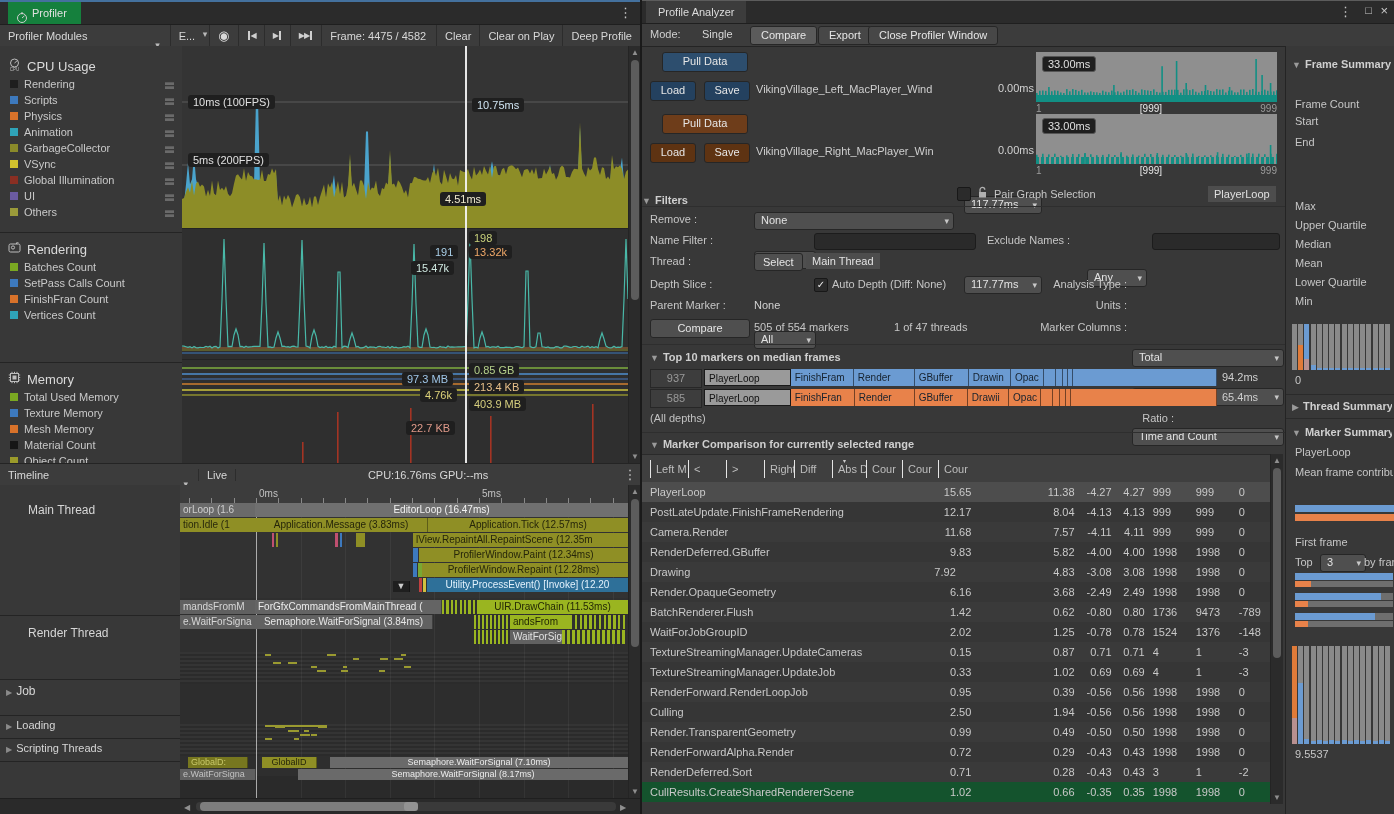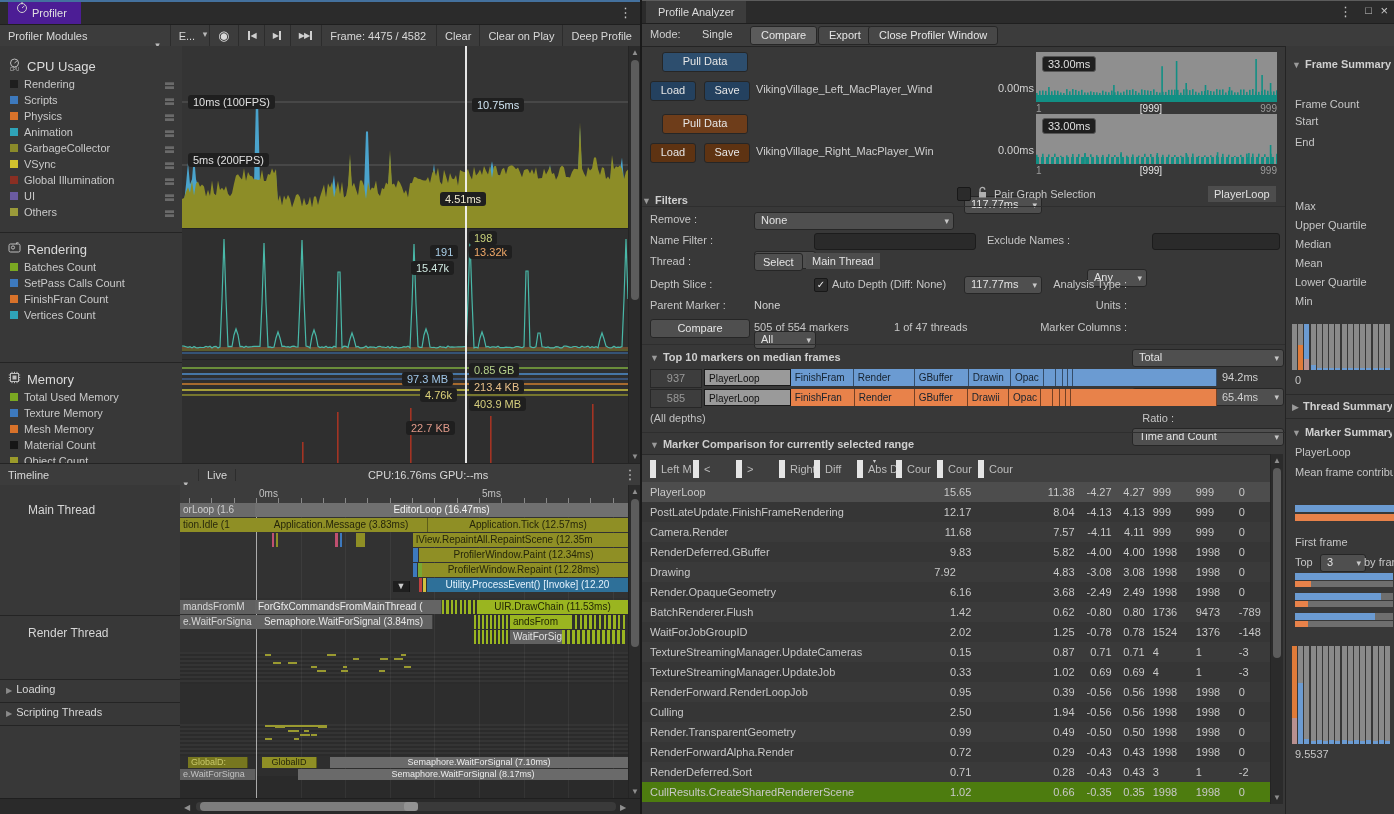--- a/index.html
+++ b/index.html
@@ -2,21 +2,21 @@
 <html><head>
 <meta charset="utf-8">
 <style>
   html,body{margin:0;padding:0;background:#1e1e1e}
   .root{position:relative;width:1394px;height:814px;background:#383838;font-family:"Liberation Sans",sans-serif;font-size:11px;color:#d2d2d2;overflow:hidden;box-shadow:inset 0 0 0 1px #8f8f8f}
   .abs{position:absolute}
   
   .pwin{position:absolute;left:0;top:0;width:640px;height:814px;background:#383838;overflow:hidden}
   .pwin .topline{position:absolute;left:0;top:0;width:100%;height:2px;background:#44719e}
   .ptabs{position:absolute;left:0;top:2px;width:100%;height:22px;background:#2b2b2b;border-bottom:1px solid #1f1f1f}
-  .ptab{position:absolute;left:8px;top:0;height:22px;padding:0 14px 0 8px;background:#4c1d95;line-height:22px;color:#e0e0e0;display:flex;align-items:flex-start;gap:4px}
+  .ptab{position:absolute;left:8px;top:0;height:22px;padding:0 14px 0 8px;background:#15803d;line-height:22px;color:#e0e0e0;display:flex;align-items:flex-end;gap:4px}
   .kebab{color:#c8c8c8;font-size:13px;text-align:center;cursor:default}
   .ptoolbar{position:absolute;left:0;top:25px;width:100%;height:21px;background:#3c3c3c;border-bottom:1px solid #f97316;display:flex;align-items:stretch}
   .titem{border-right:1px solid #2c2c2c;display:flex;align-items:center;padding:0 8px;white-space:nowrap;color:#d8d8d8}
   .dd{background:#4f4f4f;border:1px solid #262626;border-radius:3px;color:#e2e2e2;padding:0 16px 0 6px;height:16px;line-height:15px;position:relative;white-space:nowrap;overflow:hidden}
   .dd:after{content:"▾";position:absolute;right:4px;top:1px;color:#c8c8c8;font-size:9px}
   .flat-dd{position:relative;padding-right:14px}
   .flat-dd:after{content:"▾";position:absolute;right:2px;top:4px;color:#b8b8b8;font-size:9px}
   .modcol{position:absolute;left:0;top:46px;width:182px;height:417px;border-right:1px solid #242424;background:#383838}
   .msec-title{display:flex;align-items:center;gap:6px;font-size:13px;color:#dadada;padding:8px 0 2px 8px}
   .mitem{display:flex;align-items:center;gap:6px;height:16px;padding-left:10px;color:#c9c9c9}
@@ -43,21 +43,21 @@
   .atabs{position:absolute;left:0;top:1px;width:100%;height:22px;background:#2b2b2b;border-bottom:1px solid #1f1f1f}
   .atab{position:absolute;left:4px;top:0;height:22px;padding:0 12px;background:#3c3c3c;line-height:22px;color:#dcdcdc}
   .atoolbar{position:absolute;left:0;top:24px;width:100%;height:22px;background:#3c3c3c;border-bottom:1px solid #242424}
   .amain{position:absolute;left:0;top:0;width:643px;height:814px}
   .btn{background:#4f4f4f;border:1px solid #262626;border-radius:3px;text-align:center;color:#e6e6e6;line-height:17px}
   .cb{width:12px;height:12px;background:#2b2b2b;border:1px solid #181818;border-radius:2px;line-height:11px;text-align:center;color:#ececec;font-size:10px}
   .sect-title{position:absolute;color:#cfcfcf;font-weight:bold;white-space:nowrap}
   .tri{color:#9a9a9a;font-size:9px;margin-right:4px;font-weight:normal}
   .hline{position:absolute;left:0;width:643px;height:1px;background:#2e2e2e}
   .thead{position:absolute;left:0;top:454px;width:628px;height:28px;background:#3f3f3f;border:1px solid #2a2a2a;border-left:none;display:flex;align-items:center;color:#bdbdbd}
-  .hcell{border-left:6px solid #e5e5e5;height:18px;line-height:18px;padding-left:5px;white-space:nowrap;overflow:hidden;position:relative}
+  .hcell{border-left:1px solid #e5e5e5;height:18px;line-height:18px;padding-left:5px;white-space:nowrap;overflow:hidden;position:relative}
   .trow{position:absolute;left:0;width:628px;height:20px;display:flex;align-items:center;color:#c9c9c9}
   .tcell{white-space:nowrap;overflow:hidden}
   .aside{position:absolute;right:0;top:46px;width:110px;bottom:0;border-left:1px solid #242424;background:#383838;overflow:hidden}
   .aside .lbl{position:absolute;left:9px;color:#c6c6c6;white-space:nowrap}
   .track{position:absolute;left:9px;width:98px;background:#6e6e6e}
   .seg{position:absolute;overflow:hidden;white-space:nowrap;font-size:10px;line-height:17px}
   .axis{position:absolute;display:flex;justify-content:space-between;color:#9c9c9c;font-size:10px}
   .stepbar{display:inline-block;width:2px;height:9px;background:#cfcfcf;margin:0 1px}
   .stepg{color:#cfcfcf;font-size:8px;letter-spacing:-1px}
 </style>
@@ -284,20 +284,21 @@
         </div>
       <div class="titem">Live</div>
       <div style="flex:1;text-align:center;color:#d8d8d8">CPU:16.76ms  GPU:--ms</div>
       <div class="kebab" style="width:20px">⋮</div>
     </div>
 
     <div class="timeline">
       <div class="tl-left" id="tl-left">
           <div class="tl-row" style="height:112px;padding-top:18px"><span style="display:inline-block;width:28px"></span><span style="font-size:12px">Main Thread</span></div>
           <div class="tl-row" style="height:53px;padding-top:10px"><span style="display:inline-block;width:28px"></span><span style="font-size:12px">Render Thread</span></div>
+          <div class="tl-row" style="height:31px;padding-top:4px"><span class="fold">▶</span><span style="font-size:12px">Job</span></div>
           <div class="tl-row" style="height:19px;padding-top:3px"><span class="fold">▶</span><span style="font-size:11px">Loading</span></div>
           <div class="tl-row" style="height:19px;padding-top:3px"><span class="fold">▶</span><span style="font-size:11px">Scripting Threads</span></div>
         </div>
       <div class="tl-canvas" id="tl-canvas">
           <div class="abs" style="left:0;top:0;width:448px;height:18px;background:#3c3c3c;border-bottom:1px solid #262626"></div>
           <div class="abs" style="left:9.0px;top:13px;width:1px;height:5px;background:#8a8a8a"></div>
           <div class="abs" style="left:31.3px;top:13px;width:1px;height:5px;background:#8a8a8a"></div>
           <div class="abs" style="left:53.6px;top:13px;width:1px;height:5px;background:#8a8a8a"></div>
           <div class="abs" style="left:75.9px;top:13px;width:1px;height:5px;background:#8a8a8a"></div>
           <div class="abs" style="left:98.2px;top:13px;width:1px;height:5px;background:#8a8a8a"></div>
@@ -735,21 +736,21 @@
       <div class="tcell" style="width:38px;text-align:right">0.71</div>
       <div class="tcell" style="width:38px;position:relative"></div>
       <div class="tcell" style="width:38px;position:relative"></div>
       <div class="tcell" style="width:30px;text-align:right">0.28</div>
       <div class="tcell" style="width:38px;text-align:right">-0.43</div>
       <div class="tcell" style="width:34px;text-align:right">0.43</div>
       <div class="tcell" style="width:36px;padding-left:8px">3</div>
       <div class="tcell" style="width:36px;padding-left:8px">1</div>
       <div class="tcell" style="width:32px;padding-left:8px">-2</div>
     </div>
-          <div class="trow" style="top:782px;background:#4d7c0f">
+          <div class="trow" style="top:782px;background:#14532d">
       <div class="tcell" style="width:292px;padding-left:8px">CullResults.CreateSharedRendererScene</div>
       <div class="tcell" style="width:38px;text-align:right">1.02</div>
       <div class="tcell" style="width:38px;position:relative"></div>
       <div class="tcell" style="width:38px;position:relative"></div>
       <div class="tcell" style="width:30px;text-align:right">0.66</div>
       <div class="tcell" style="width:38px;text-align:right">-0.35</div>
       <div class="tcell" style="width:34px;text-align:right">0.35</div>
       <div class="tcell" style="width:36px;padding-left:8px">1998</div>
       <div class="tcell" style="width:36px;padding-left:8px">1998</div>
       <div class="tcell" style="width:32px;padding-left:8px">0</div>

